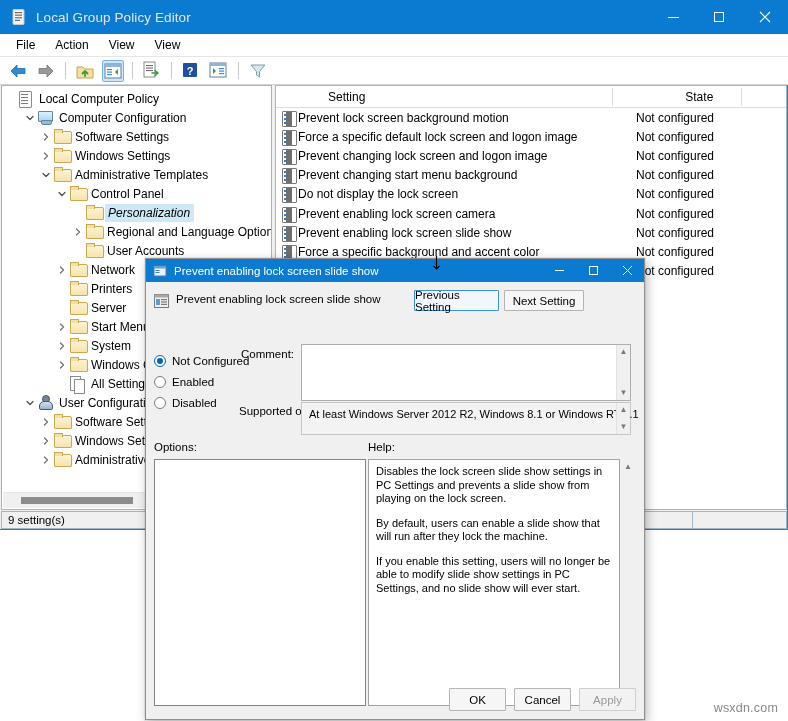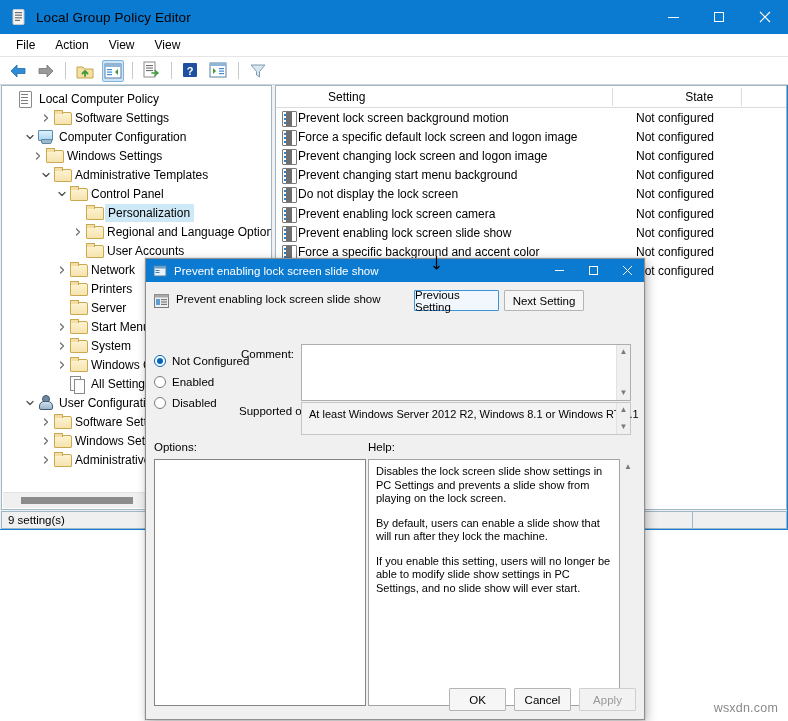--- a/index.html
+++ b/index.html
@@ -24,21 +24,21 @@
   #titlebar {
     position: absolute; left: 0; top: 0; width: 788px; height: 34px;
     background: #0b7ad1;
     display: flex; align-items: center;
   }
   #titlebar .tb-icon {
     width: 18px; height: 18px; margin-left: 10px; margin-right: 8px;
     position: relative; flex: none;
   }
   #titlebar .tb-title {
-    color: #000000; font-size: 13.5px; letter-spacing: .1px;
+    color: #e5e5e5; font-size: 13.5px; letter-spacing: .1px;
     white-space: nowrap;
     text-align: center;
   }
   .wincontrols { position: absolute; right: 0; top: 0; height: 34px; display: flex; }
   .wincontrols .wc {
     width: 46px; height: 34px; display: flex; align-items: center; justify-content: center;
     color: #ffffff; font-size: 13px; line-height: 1;
   }
   .wc-min i { display:block; width:11px; height:1px; background:#fff; }
   .wc-max i { display:block; width:10px; height:10px; border:1px solid #fff; }
@@ -86,21 +86,21 @@
   
   .tree { padding: 3px 0 0 0; font-size: 12px; color: #000; }
   .tnode { display: flex; align-items: center; height: 19px; white-space: nowrap; padding-right:4px; }
   .tnode .twist {
     width: 16px; height: 16px; flex: none; display: flex; align-items: center; justify-content: center;
     color: #6d6d6d;
   }
   .tnode .twist svg { display: block; }
   .tnode .ticon { width: 17px; height: 16px; margin-right: 4px; flex: none; position: relative; }
   .tnode .tlabel { font-size: 12px; line-height: 16px; }
-  .tnode.sel .tlabel { background: #cde8f7; padding: 1px 4px 1px 3px; border-radius: 1px; margin-left:-2px;}
+  .tnode.sel .tlabel { background: #cde8f7; padding: 1px 4px 1px 3px; border-radius: 1px; margin-left:-2px;font-style:italic;}
 
   
   .folder { position: relative; width: 16px; height: 14px; }
   .folder:before {
     content:''; position:absolute; left:0; top:2px; width:16px; height:11px;
     background: linear-gradient(#fdf3d2,#f6e3ae);
     border: 1px solid #c9a84e; border-radius: 1px 2px 1px 1px;
   }
   .folder:after {
     content:''; position:absolute; left:0; top:0px; width:7px; height:3px;
@@ -383,39 +383,39 @@
 
   <div id="content">
 
     <div id="tree-pane">
       <div class="tree" id="tree-root">
           <div class="tnode" style="padding-left: 0;">
             <span class="twist"></span>
             <span class="ticon"><span class="docicon"><i></i></span></span>
             <span class="tlabel">Local Computer Policy</span>
           </div>
-          <div class="tnode" style="padding-left: 36px;">
-            <span class="twist">
-              <svg width="8" height="8" viewBox="0 0 8 8">
-                <path d="M2.5 1 L5.5 4 L2.5 7" stroke="#6d6d6d" stroke-width="1.2" fill="none" stroke-linecap="round" stroke-linejoin="round"></path>
-              </svg>
-            </span>
-            <span class="ticon"><span class="folder"></span></span>
-            <span class="tlabel">Software Settings</span>
-          </div>
           <div class="tnode" style="padding-left: 20px;">
             <span class="twist">
               <svg width="8" height="8" viewBox="0 0 8 8">
                 <path d="M1 2.5 L4 5.5 L7 2.5" stroke="#4a4a4a" stroke-width="1.2" fill="none" stroke-linecap="round" stroke-linejoin="round"></path>
               </svg>
             </span>
             <span class="ticon"><span class="pcicon"></span></span>
             <span class="tlabel">Computer Configuration</span>
           </div>
-          <div class="tnode" style="padding-left: 28px;">
+          <div class="tnode" style="padding-left: 36px;">
+            <span class="twist">
+              <svg width="8" height="8" viewBox="0 0 8 8">
+                <path d="M2.5 1 L5.5 4 L2.5 7" stroke="#6d6d6d" stroke-width="1.2" fill="none" stroke-linecap="round" stroke-linejoin="round"></path>
+              </svg>
+            </span>
+            <span class="ticon"><span class="folder"></span></span>
+            <span class="tlabel">Software Settings</span>
+          </div>
+          <div class="tnode" style="padding-left: 36px;">
             <span class="twist">
               <svg width="8" height="8" viewBox="0 0 8 8">
                 <path d="M2.5 1 L5.5 4 L2.5 7" stroke="#6d6d6d" stroke-width="1.2" fill="none" stroke-linecap="round" stroke-linejoin="round"></path>
               </svg>
             </span>
             <span class="ticon"><span class="folder"></span></span>
             <span class="tlabel">Windows Settings</span>
           </div>
           <div class="tnode" style="padding-left: 36px;">
             <span class="twist">

